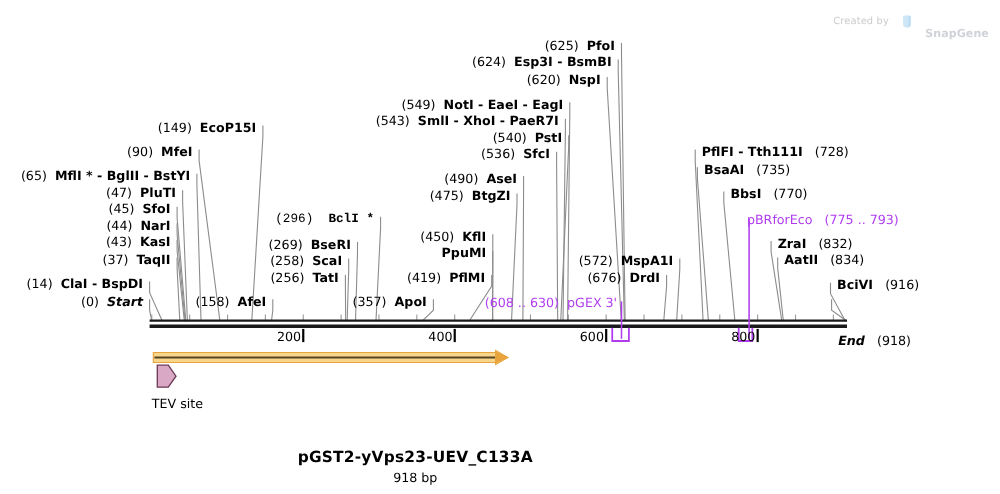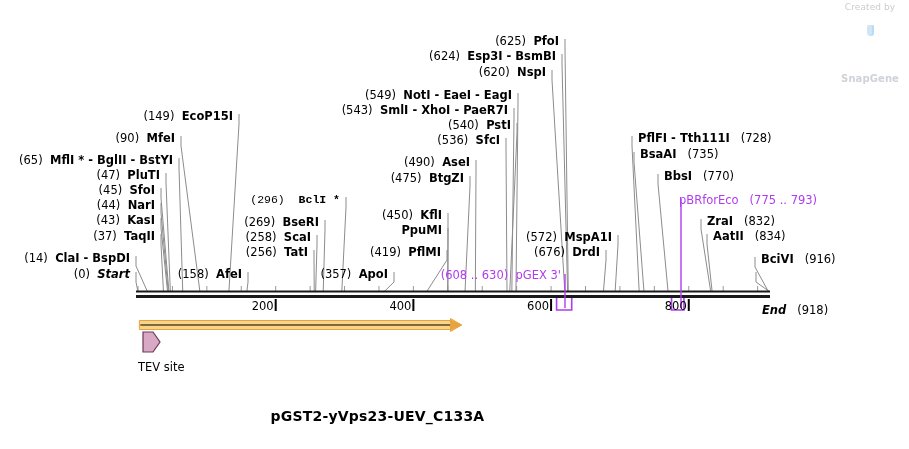--- a/index.html
+++ b/index.html
@@ -11,21 +11,20 @@
     -webkit-font-smoothing:antialiased;
   }
   #map{position:absolute;left:0;top:0;width:909px;height:449px;}
 
   
   .watermark{
     position:absolute;right:10px;top:2px;
     display:flex;align-items:center;gap:13px;
     font-size:9px;color:#c9c9cf;letter-spacing:.1px;
     user-select:none;
-    flex-direction:column;
   }
   .watermark .wm-text{font-size:9px;color:#cccccf;}
   .watermark .wm-brand{font-size:10px;color:#cfd2d8;font-weight:600;margin-top:24px;}
   .wm-logo{
     width:7px;height:11px;background:#cfe6f7;
     border-radius:2px 2px 4px 4px;
     box-shadow:inset -2px 0 0 #b9dcf4;
   }
 
   
@@ -195,15 +194,16 @@
       <div class="ruler-num" style="left: 273.691px; top: 299px;">200</div>
       <div class="ruler-num" style="left: 411.381px; top: 299px;">400</div>
       <div class="ruler-num" style="left: 549.072px; top: 299px;">600</div>
       <div class="ruler-num" style="left: 686.763px; top: 299px;">800</div>
     </div>
 
   <div class="tev-label" id="tev-label" style="left: 138px; top: 360px;">TEV site</div>
 
   <div class="title-block" style="top:408px;">
     <div class="title-main">pGST2-yVps23-UEV_C133A</div>
+    <div class="title-sub">918 bp</div>
   </div>
 
 </div>
 
 </body></html>

